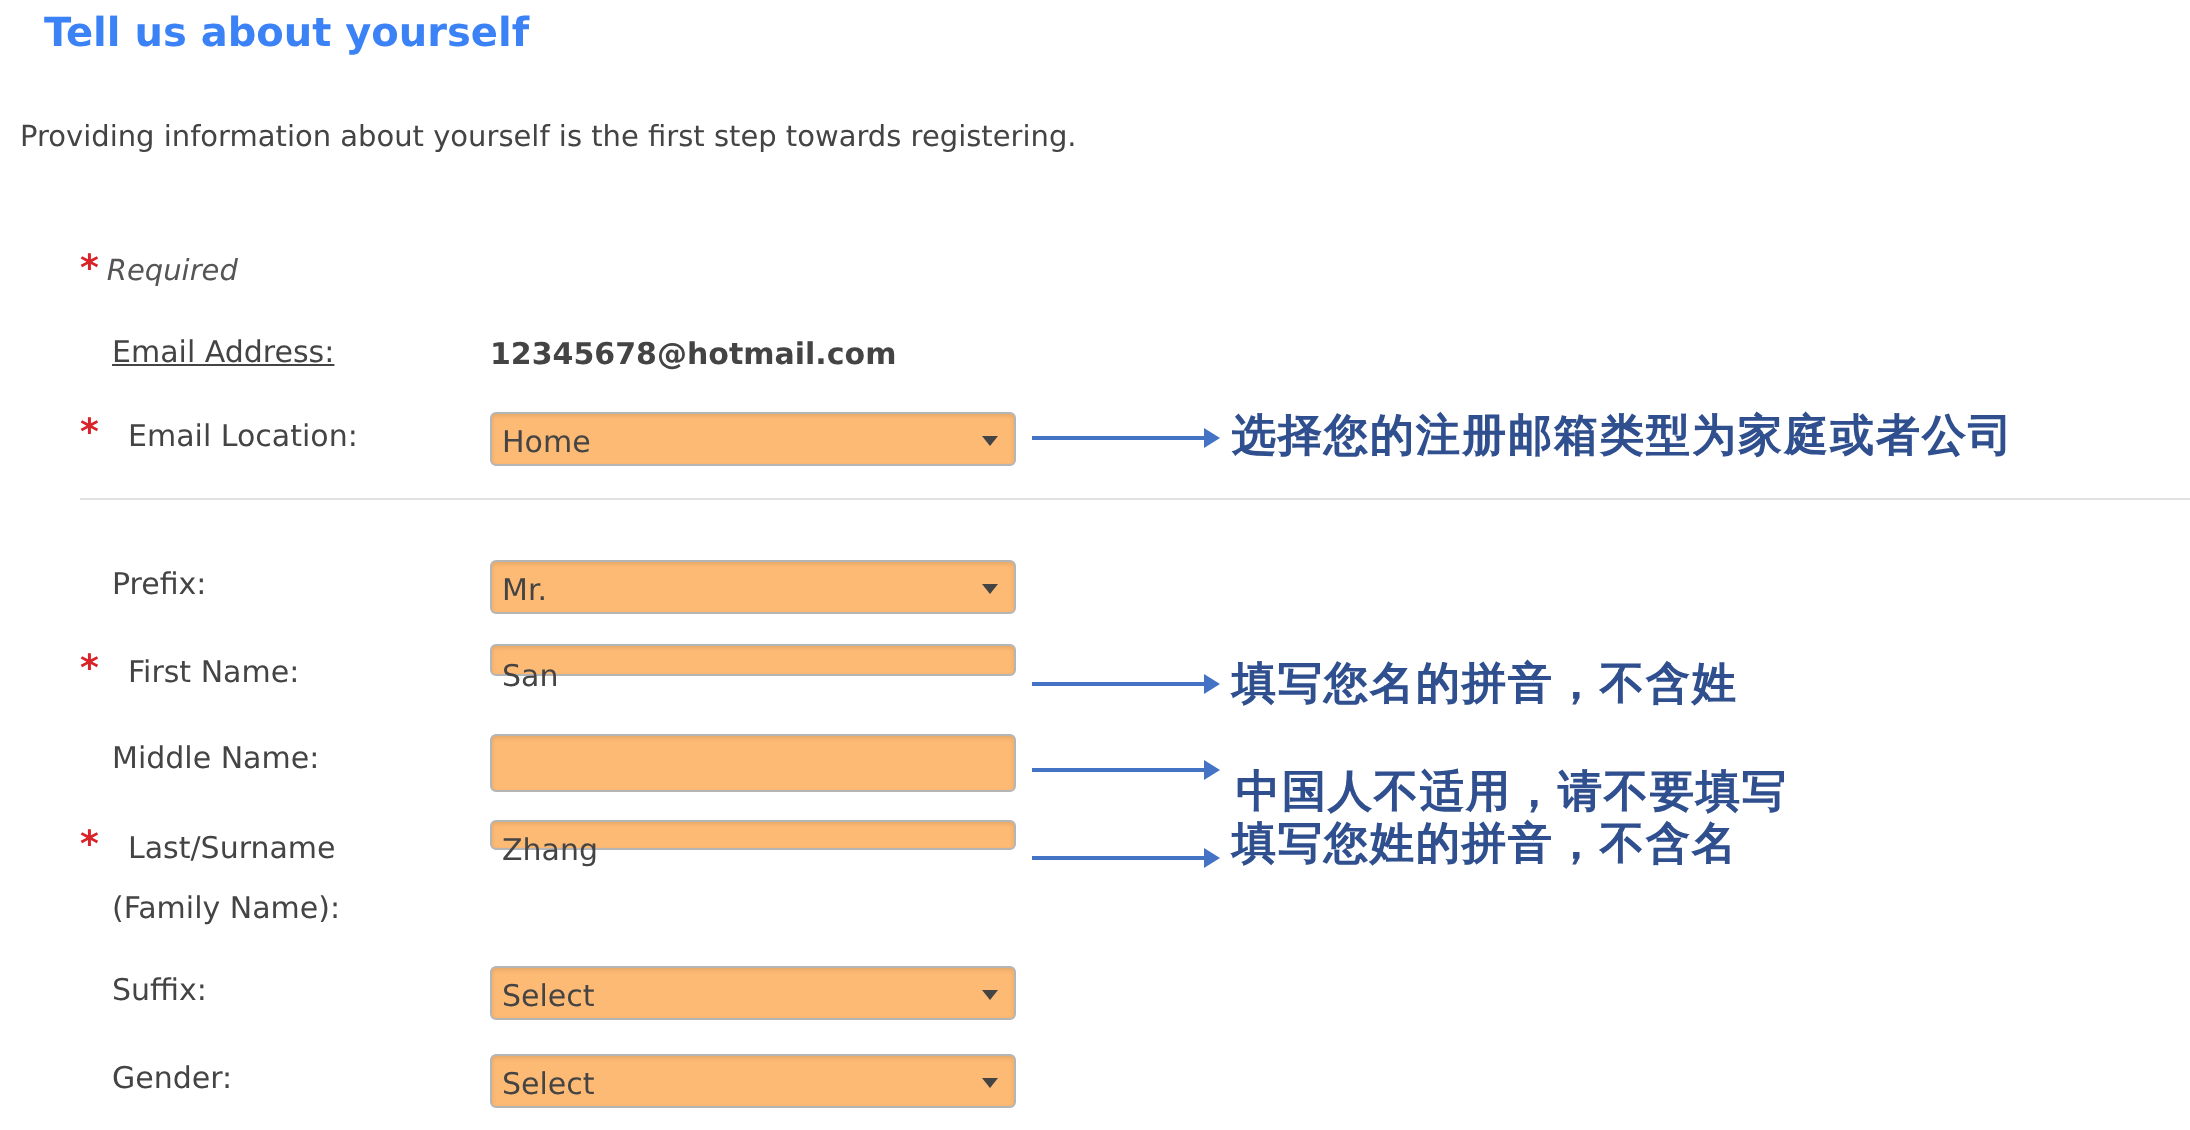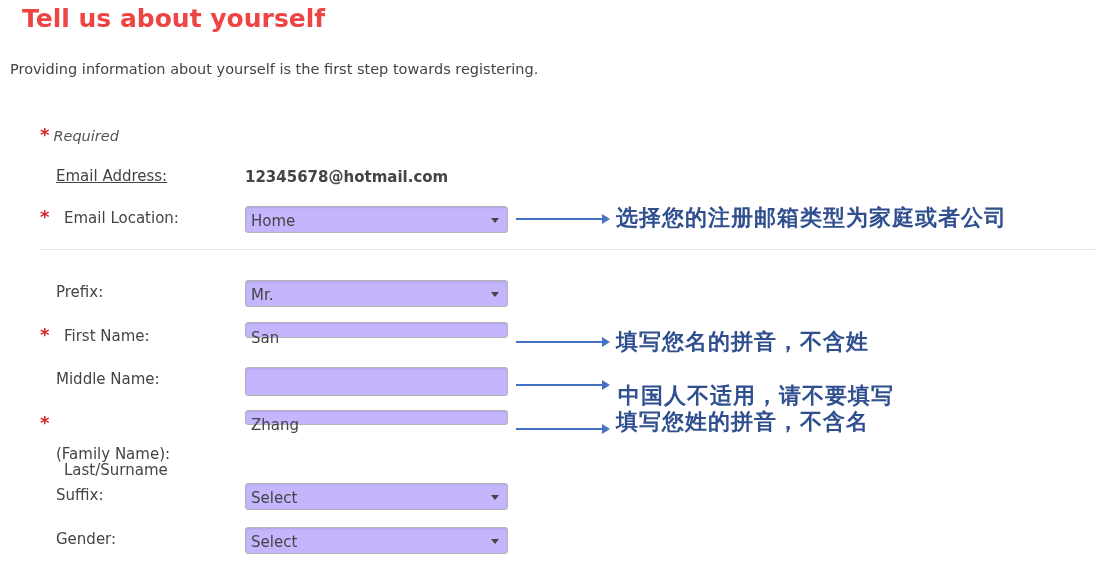--- a/index.html
+++ b/index.html
@@ -12,23 +12,23 @@
       height: 565px;
       position: relative;
       overflow: hidden;
       font-family: "DejaVu Sans", "Liberation Sans", sans-serif;
       color: #444444;
     }
     .title {
       position: absolute;
       left: 22px;
       top: 4px;
-      font-size: 25px;
+      font-size: 20px;
       font-weight: bold;
-      color: #ef4444;
+      color: #3b82f6;
       letter-spacing: 0px;
       white-space: nowrap;
     }
     .intro {
       position: absolute;
       left: 10px;
       top: 61px;
       font-size: 14.5px;
       color: #444444;
       white-space: nowrap;
@@ -70,21 +70,21 @@
       font-weight: bold;
     }
     .field {
       position: absolute;
       left: 245px;
       width: 263px;
       height: 27px;
       box-sizing: border-box;
       border: 1px solid #b5b5b5;
       border-radius: 3px;
-      background: #c4b5fd;
+      background: #fdba74;
       box-shadow: inset 0 1px 2px rgba(0,0,0,0.10);
       font-size: 15px;
       color: #444444;
       padding: 2px 6px 0 5px;
       line-height: 24px;
       white-space: nowrap;
     }
     .select .caret {
       position: absolute;
       right: 8px;
@@ -166,21 +166,21 @@
 <div class="field" style="top:322px;height:16px;line-height:27px;">San</div>
 <div class="arrow" style="top:341px;"></div>
 <div class="note" style="top:327px;">填写您名的拼音，不含姓</div>
 
 <div class="label" style="top:365px;">Middle Name:</div>
 <div class="field" style="top:367px;height:29px;"></div>
 <div class="arrow" style="top:384px;"></div>
 <div class="note" style="top:371px;left:618px;margin-top:10px;">中国人不适用，请不要填写</div>
 
 <span class="star" style="top:412px;">*</span>
-<div class="label" style="top:410px;left:64px;margin-top:46px;">Last/Surname</div>
+<div class="label" style="top:410px;left:64px;">Last/Surname</div>
 <div class="label" style="top:440px;">(Family Name):</div>
 <div class="field" style="top:410px;height:15px;">Zhang</div>
 <div class="arrow" style="top:428px;"></div>
 <div class="note" style="top:407px;">填写您姓的拼音，不含名</div>
 
 <div class="label" style="top:481px;">Suffix:</div>
 <div class="field select" style="top:483px;">
   <span>Select</span>
   <span class="caret"></span>
 </div>

